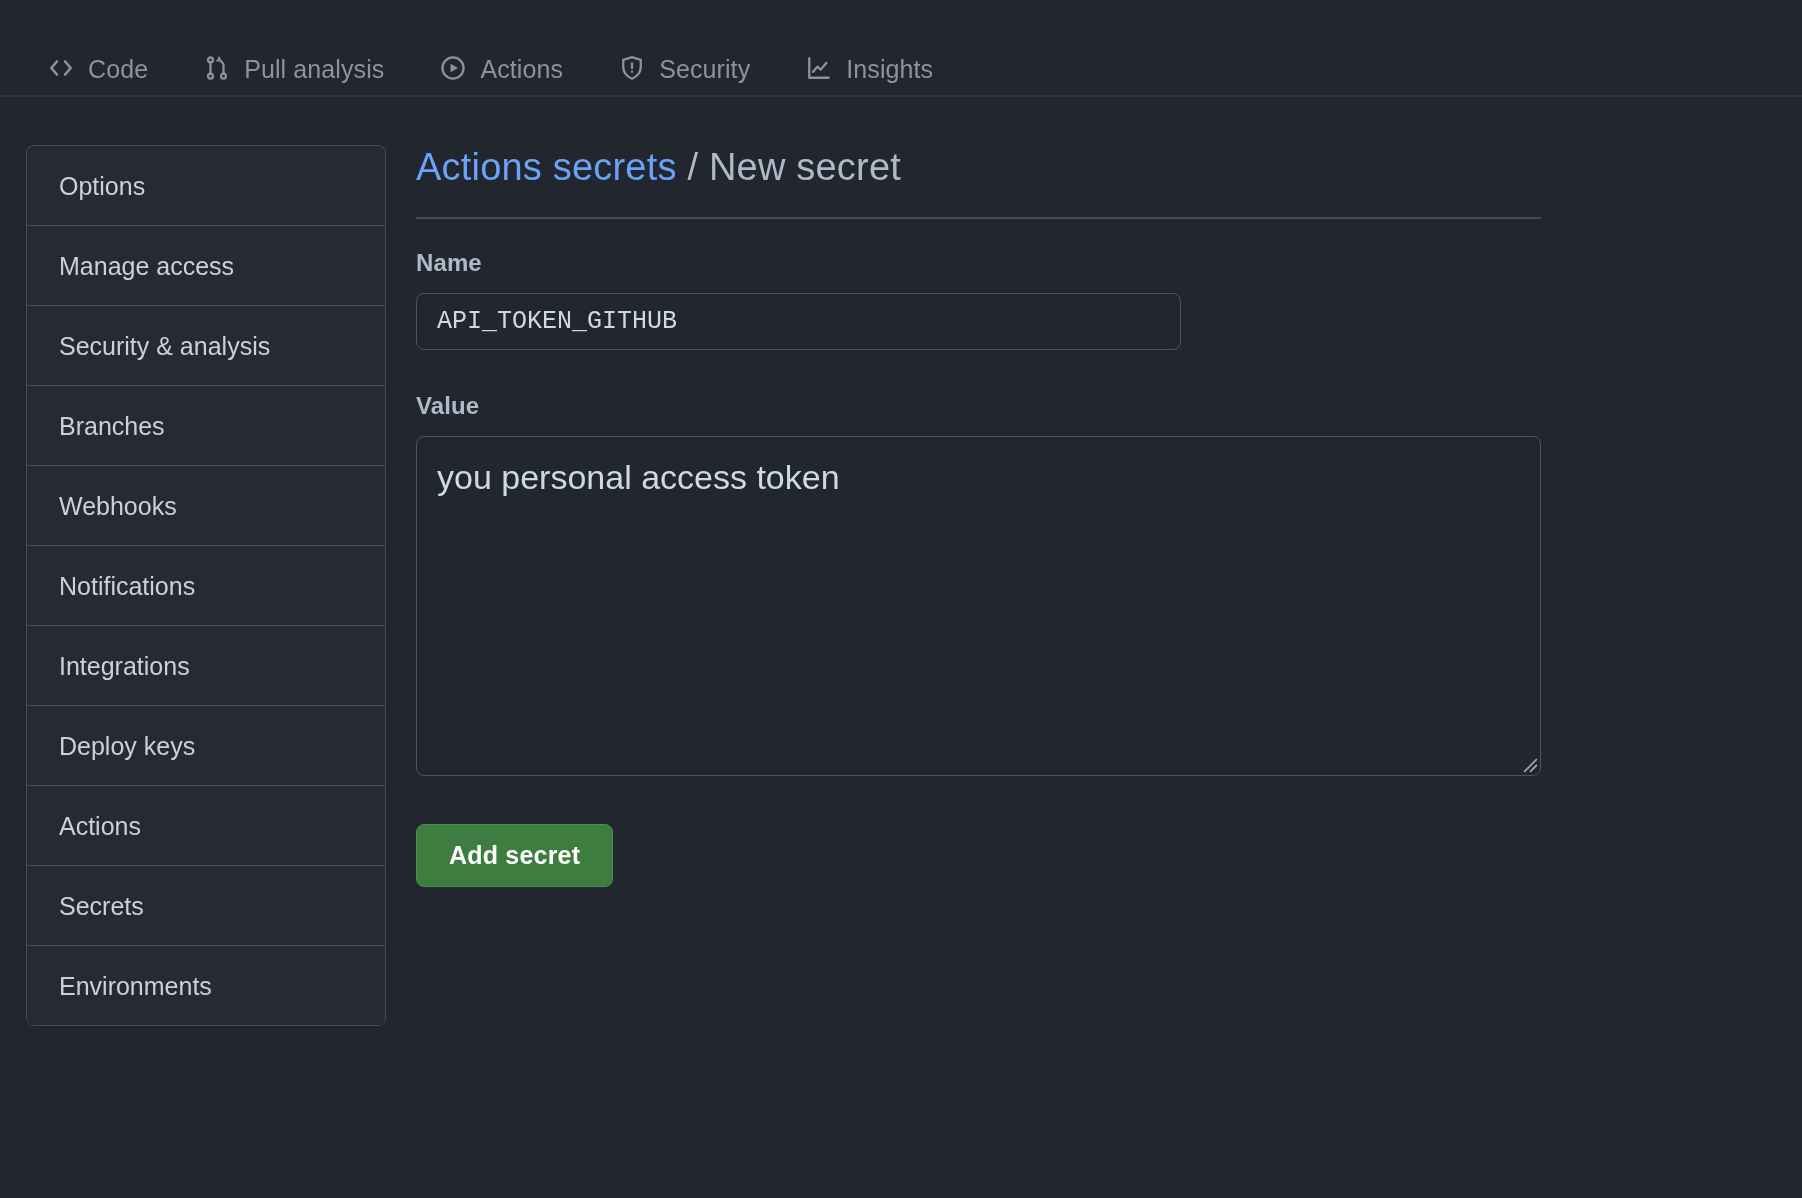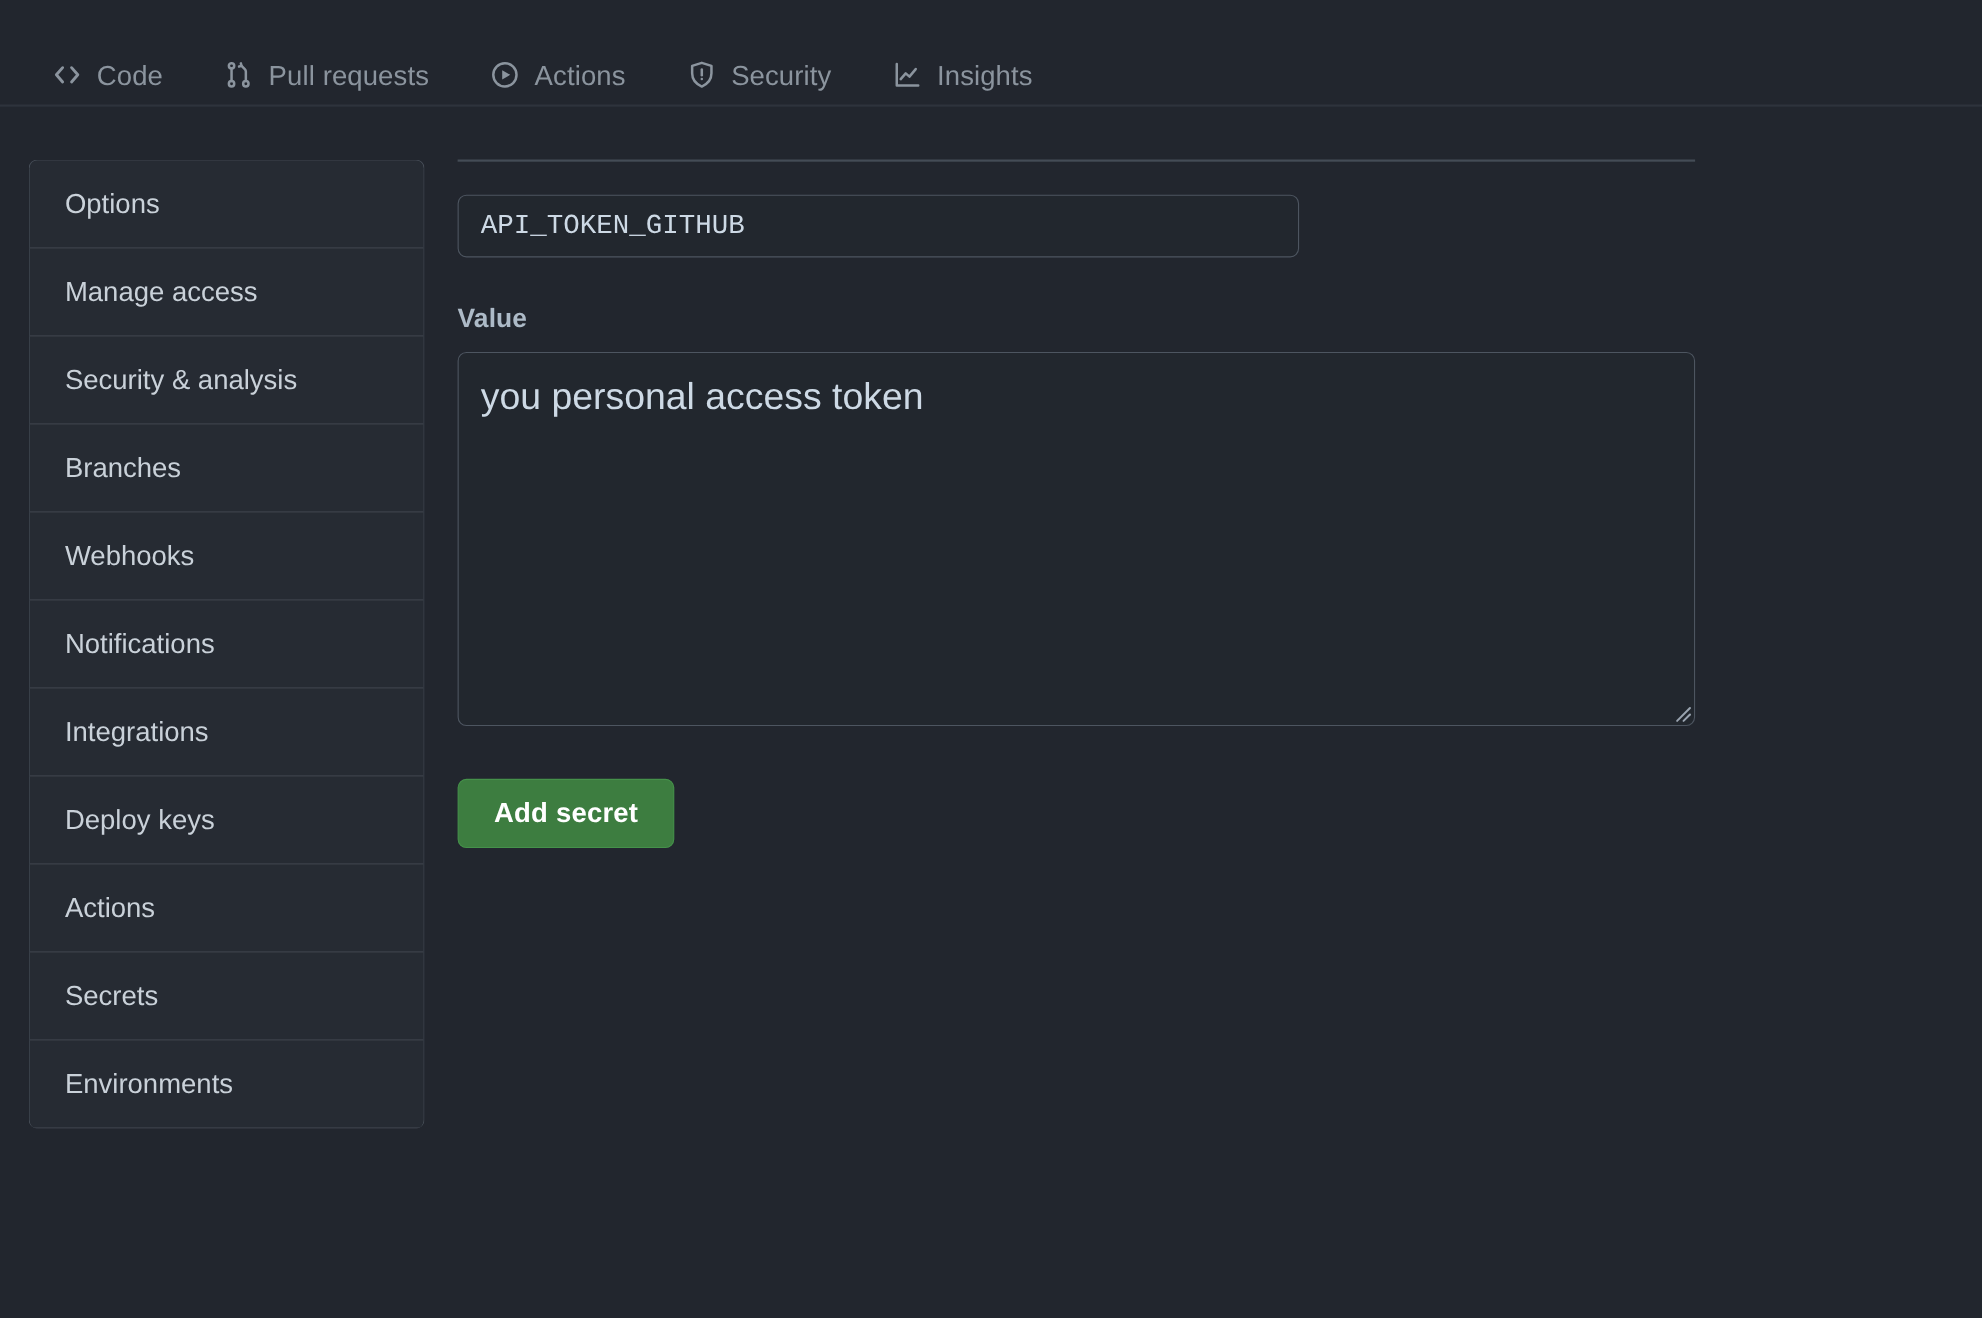--- a/index.html
+++ b/index.html
@@ -215,21 +215,21 @@
       <span class="nav-icon">
         <svg width="26" height="26" viewBox="0 0 16 16" fill="none" stroke="#8b949e" stroke-width="1.4" stroke-linecap="round" stroke-linejoin="round">
           <circle cx="4" cy="3" r="1.5"></circle>
             <circle cx="4" cy="13" r="1.5"></circle>
             <circle cx="12" cy="13" r="1.5"></circle>
           <path d="M4 4.5v7"></path>
             <path d="M12 11.5V6.2a2 2 0 0 0-.6-1.4L9.6 3"></path>
             <path d="M9.2 1.6 9.6 3l-1.4.4"></path>
         </svg>
       </span>
-      <span class="nav-label">Pull requests</span>
+      <span class="nav-label">Pull analysis</span>
     </a>
 
     <a class="nav-item">
       <span class="nav-icon">
         <svg width="26" height="26" viewBox="0 0 16 16" fill="none" stroke="#8b949e" stroke-width="1.4">
           <circle cx="8" cy="8" r="6.5"></circle>
             <path d="M6.5 5.4 11 8l-4.5 2.6z" fill="#8b949e" stroke="none"></path>
         </svg>
       </span>
       <span class="nav-label">Actions</span>
@@ -271,23 +271,27 @@
     <a class="sidebar-item">Notifications</a>
     <a class="sidebar-item">Integrations</a>
     <a class="sidebar-item">Deploy keys</a>
     <a class="sidebar-item">Actions</a>
     <a class="sidebar-item">Secrets</a>
     <a class="sidebar-item">Environments</a>
   </aside>
 
   <main class="content">
 
+    <h1 class="page-heading">
+      <a class="crumb-link">Actions secrets</a><span class="crumb-sep"> / </span><span class="crumb-current">New secret</span>
+    </h1>
     <hr class="heading-rule">
 
     <div class="field-block">
+      <label class="field-label">Name</label>
       <input class="text-input" type="text" value="API_TOKEN_GITHUB" style="">
     </div>
 
     <div class="value-block">
       <label class="field-label">Value</label>
       <div class="textarea-wrap">
         <textarea class="text-area" style="">you personal access token</textarea>
         <span class="resize-grip">
           <svg width="20" height="20" viewBox="0 0 12 12" stroke="#9aa4b0" stroke-width="1.1" fill="none" stroke-linecap="round">
             <path d="M11 4 4 11"></path>

